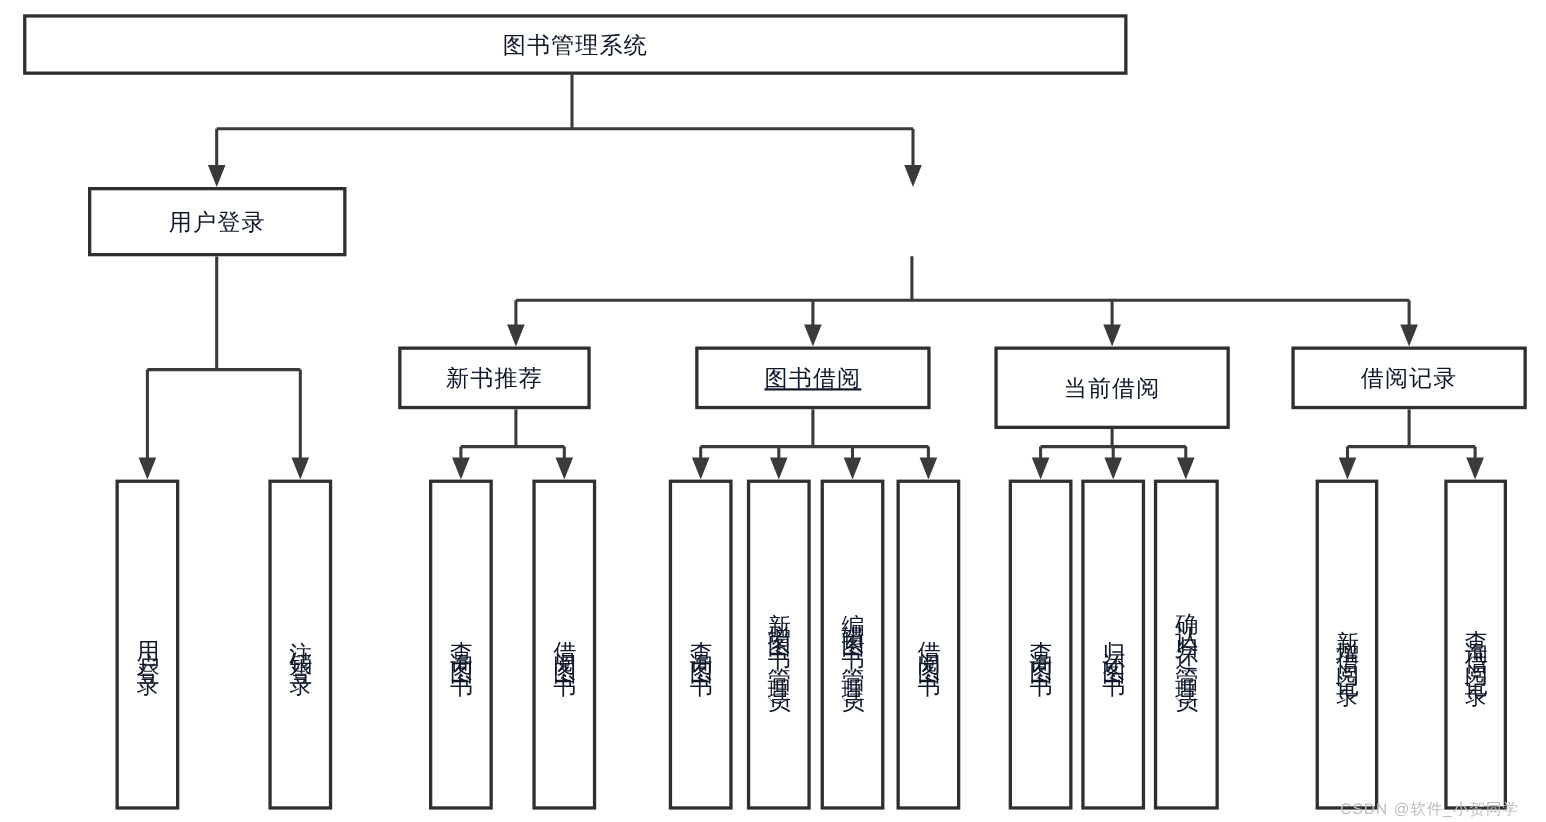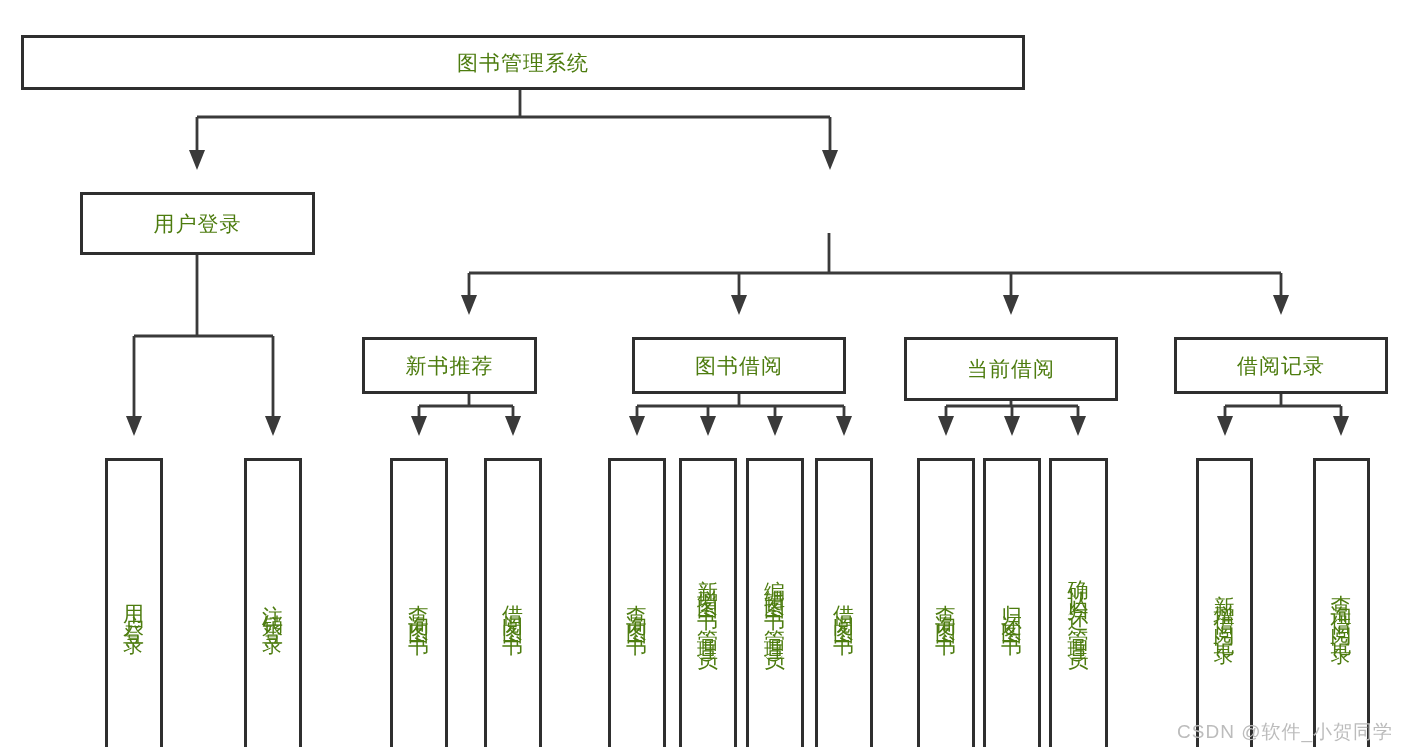--- a/index.html
+++ b/index.html
@@ -23,41 +23,40 @@
     z-index: 1;
   }
   .node {
     position: absolute;
     box-sizing: border-box;
     background: #ffffff;
     border: 3px solid #2f2f2f;
     display: flex;
     align-items: center;
     justify-content: center;
-    color: #4d7c0f;
+    color: #0f172a;
     z-index: 2;
-    margin-top: 22px;
   }
   .node.hbox {
     font-size: 21px;
     letter-spacing: 1px;
     white-space: nowrap;
   }
   .node.vbox {
     writing-mode: vertical-rl;
     font-size: 21px;
     letter-spacing: 10px;
     line-height: 1;
     text-align: center;
   }
   .watermark {
     position: absolute;
-    right: 12px;
+    right: 24px;
     bottom: 2px;
-    font-size: 19px;
+    font-size: 14px;
     color: #bcbcbc;
     letter-spacing: 1px;
     z-index: 3;
     white-space: nowrap;
   }
 </style>
 </head>
 <body>
 
 <div class="canvas">
@@ -100,22 +99,22 @@
       <polygon points="1217,416 1233,416 1225,436"></polygon>
       <polygon points="1333,416 1349,416 1341,436"></polygon>
     </g>
   </svg>
 
   <div class="node hbox" style="left:21px; top:13px; width:1004px; height:55px;">图书管理系统</div>
 
   <div class="node hbox" style="left:80px; top:170px; width:235px; height:63px;">用户登录</div>
 
   <div class="node hbox" style="left:362px; top:315px; width:175px; height:57px;">新书推荐</div>
-  <div class="node hbox" style="left:632px; top:315px; width:214px; height:57px;">图书借阅</div>
-  <div class="node hbox" style="left:904px; top:315px; width:214px; height:64px;">当前借阅</div>
+  <div class="node hbox" style="left:632px; top:315px; width:214px; height:57px;text-decoration:underline;">图书借阅</div>
+  <div class="node hbox" style="left:904px; top:315px; width:214px; height:75px;">当前借阅</div>
   <div class="node hbox" style="left:1174px; top:315px; width:214px; height:57px;">借阅记录</div>
 
   <div class="node vbox" style="left:105px; top:436px; width:58px; height:300px;">用户登录</div>
   <div class="node vbox" style="left:244px; top:436px; width:58px; height:300px;">注销登录</div>
 
   <div class="node vbox" style="left:390px; top:436px; width:58px; height:300px;">查询图书</div>
   <div class="node vbox" style="left:484px; top:436px; width:58px; height:300px;">借阅图书</div>
 
   <div class="node vbox" style="left:608px; top:436px; width:58px; height:300px;">查询图书</div>
   <div class="node vbox" style="left:679px; top:436px; width:58px; height:300px;">新增图书（管理员）</div>

